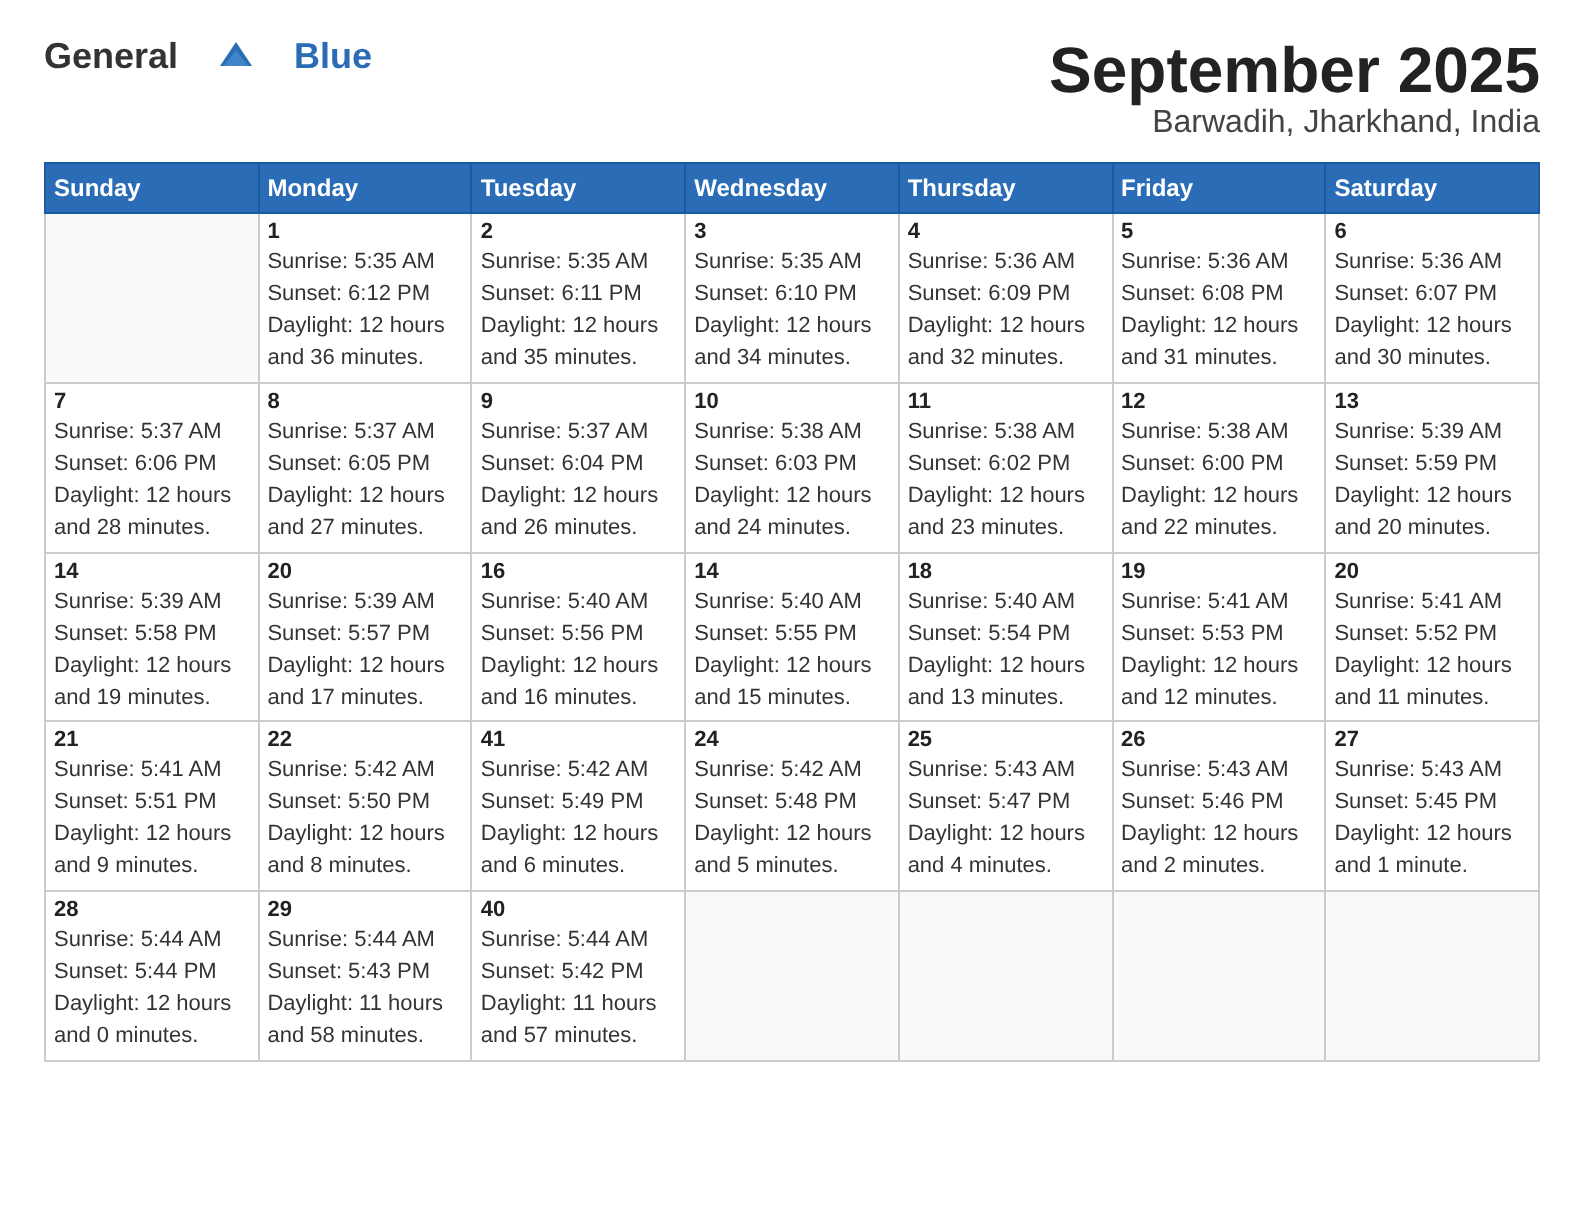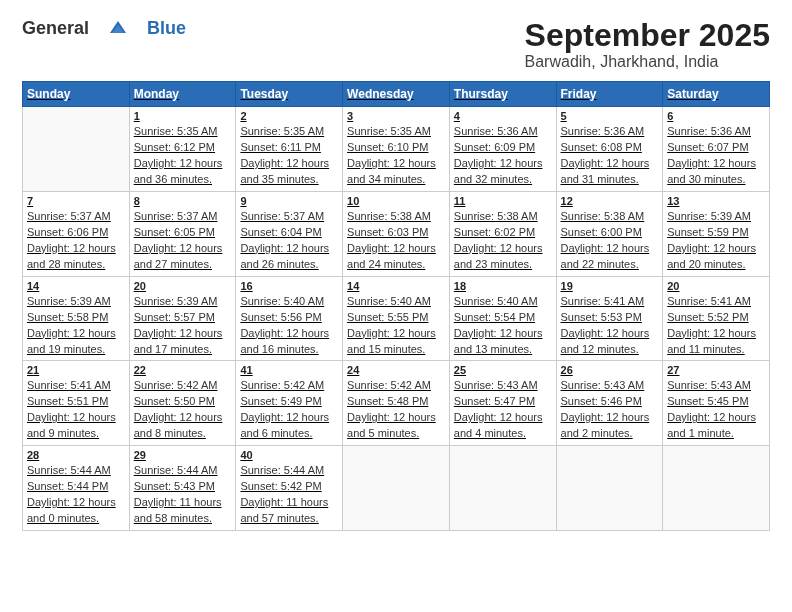--- a/index.html
+++ b/index.html
@@ -25,37 +25,36 @@
       display: flex;
       flex-direction: column;
       align-items: flex-start;
     }
     .logo-text {
       display: flex;
       align-items: center;
       gap: 18px;
     }
     .title-block {
-      text-align: left;
+      text-align: right;
     }
     .month-title {
       font-size: 32px;
       font-weight: bold;
       color: #222;
       line-height: 1.1;
     }
     .location-title {
       font-size: 16px;
       color: #444;
     }
     .calendar {
       width: 100%;
       border-collapse: collapse;
       table-layout: fixed;
-      text-decoration: underline;
     }
     .calendar th {
       background: #2a6cb5;
       color: #fff;
       font-size: 12px;
       font-weight: bold;
       padding: 5px 4px;
       text-align: left;
       border: 1px solid #1a5ca0;
     }

